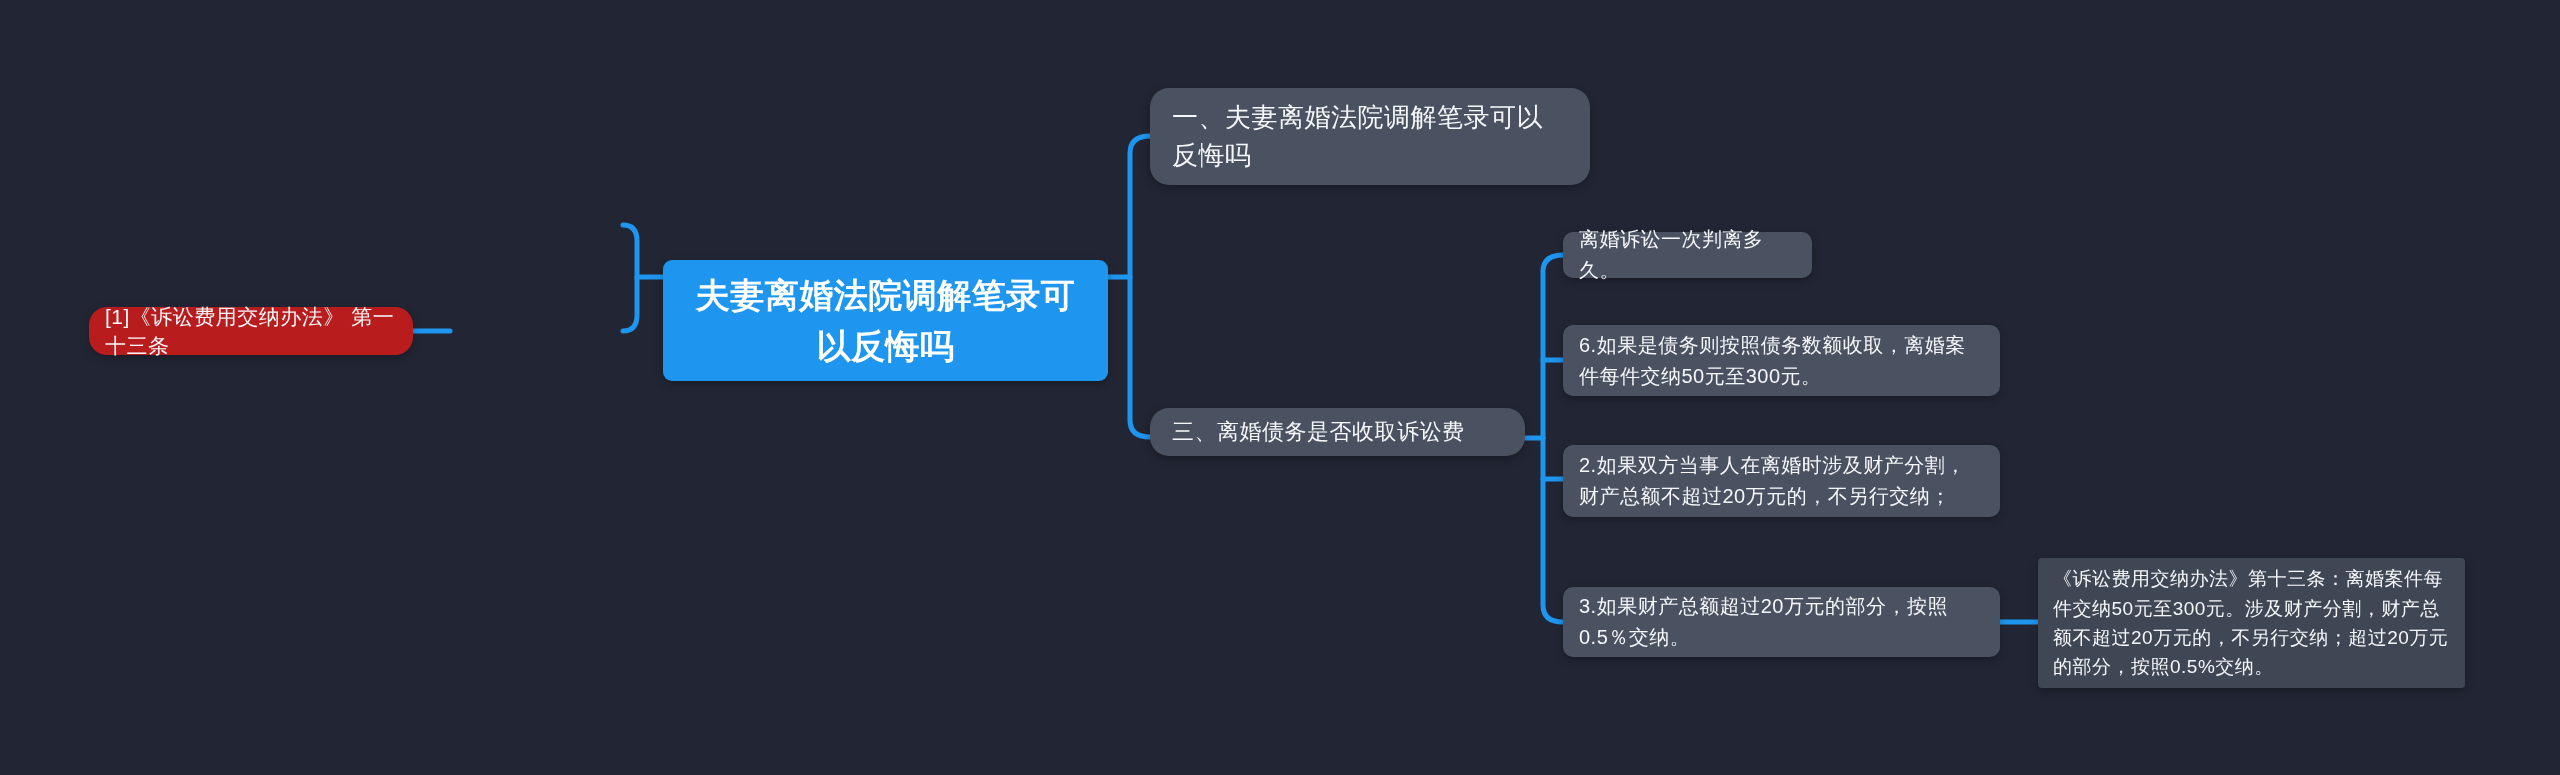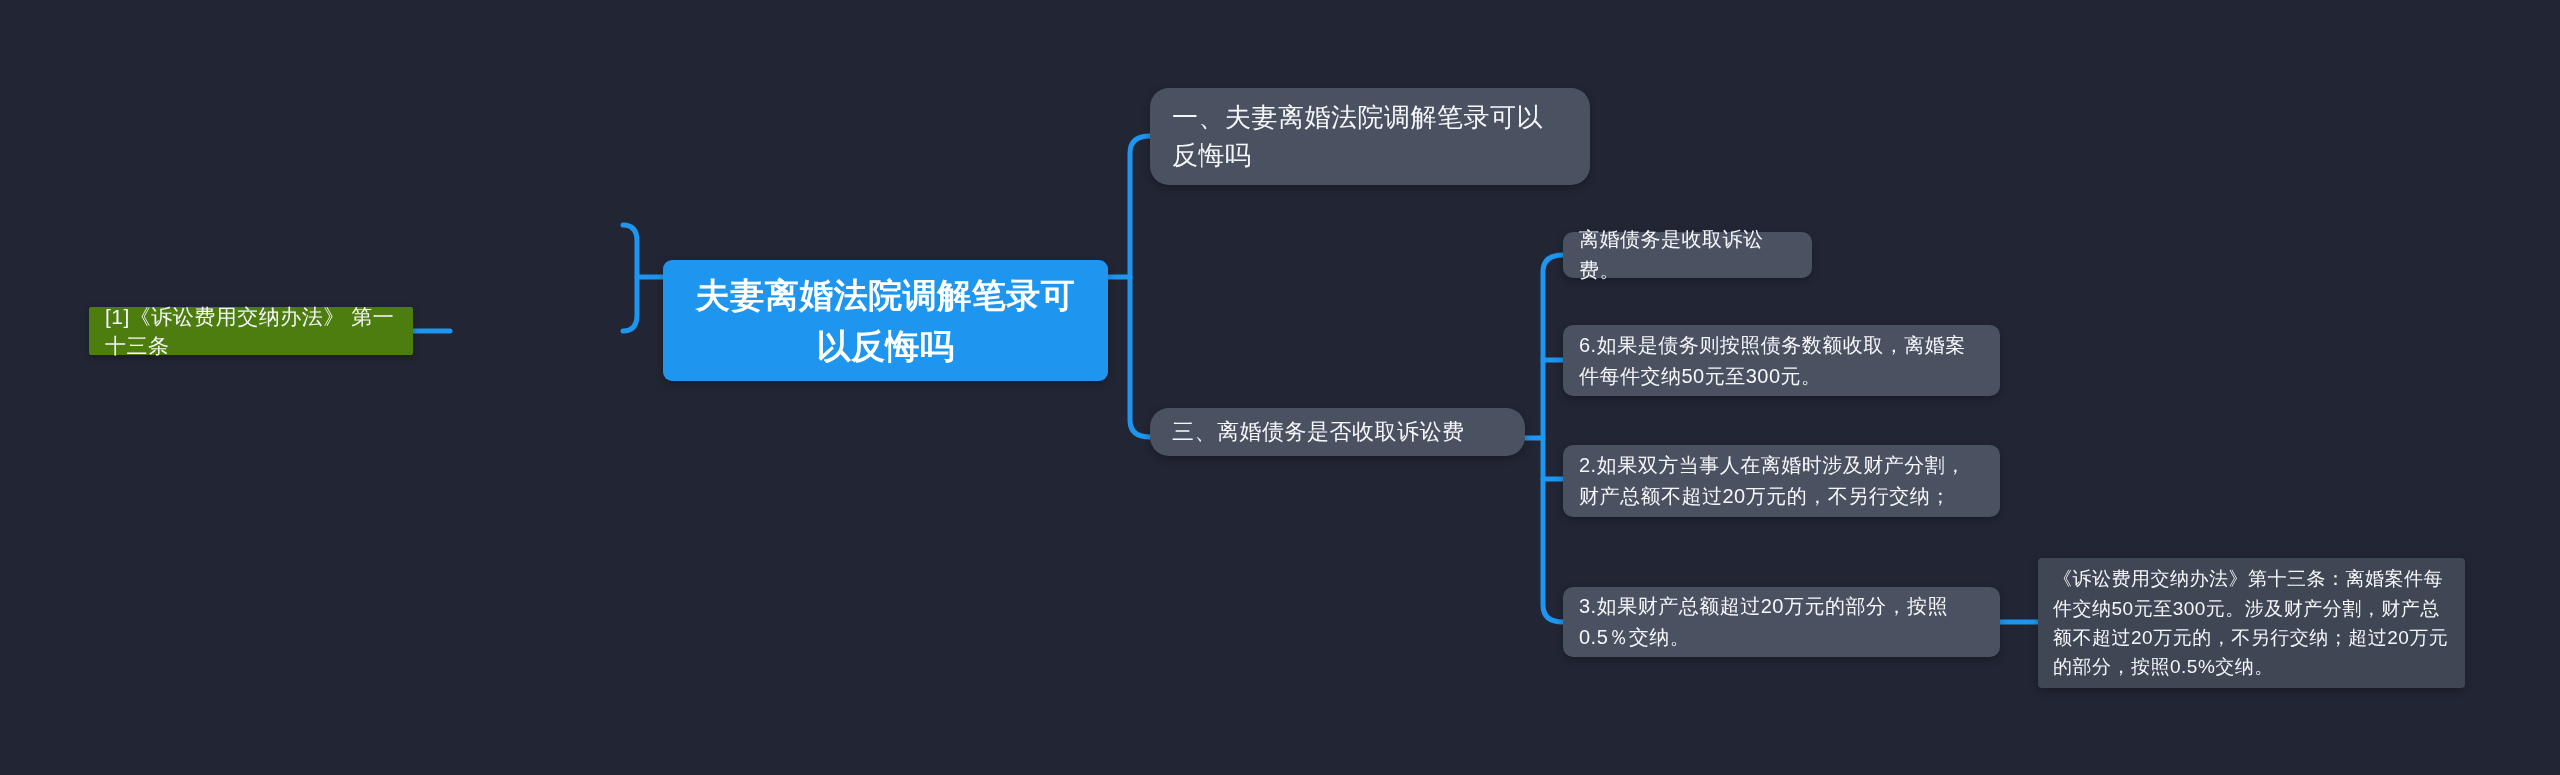--- a/index.html
+++ b/index.html
@@ -47,22 +47,22 @@
   .node-gray {
     background: #4a5160;
     border-radius: 19px;
   }
   .node-topic2 {
     left: 282px; top: 195px; width: 341px; height: 60px;
     font-size: 26px; padding: 6px 22px;
   }
   .node-ref-item {
     left: 89px; top: 307px; width: 324px; height: 48px;
-    background: #4d7c0f;
-    border-radius: 2px;
+    background: #b91c1c;
+    border-radius: 18px;
     font-size: 21px; padding: 4px 16px;
   }
   .node-cite-ref {
     left: 450px; top: 300px; width: 173px; height: 63px;
     font-size: 27px; justify-content: center; text-align: center;
     padding: 6px 10px;
   }
   .node-topic1 {
     left: 1150px; top: 88px; width: 440px; height: 97px;
     font-size: 26px; padding: 10px 22px; line-height: 1.45;
@@ -114,21 +114,21 @@
   <div class="node node-root">夫妻离婚法院调解笔录可以反悔吗</div>
 
 
   <div class="node node-ref-item">[1]《诉讼费用交纳办法》 第一十三条</div>
 
 
   <div class="node node-gray node-topic1">一、夫妻离婚法院调解笔录可以反悔吗</div>
 
   <div class="node node-gray node-topic3">三、离婚债务是否收取诉讼费</div>
 
-  <div class="node node-gray node-sub node-sub1">离婚债务是收取诉讼费。</div>
+  <div class="node node-gray node-sub node-sub1">离婚诉讼一次判离多久。</div>
 
   <div class="node node-gray node-sub node-sub2">6.如果是债务则按照债务数额收取，离婚案件每件交纳50元至300元。</div>
 
   <div class="node node-gray node-sub node-sub3">2.如果双方当事人在离婚时涉及财产分割，财产总额不超过20万元的，不另行交纳；</div>
 
   <div class="node node-gray node-sub node-sub4">3.如果财产总额超过20万元的部分，按照0.5％交纳。</div>
 
   <div class="node node-law">《诉讼费用交纳办法》第十三条：离婚案件每件交纳50元至300元。涉及财产分割，财产总额不超过20万元的，不另行交纳；超过20万元的部分，按照0.5%交纳。</div>
 
 </div>

